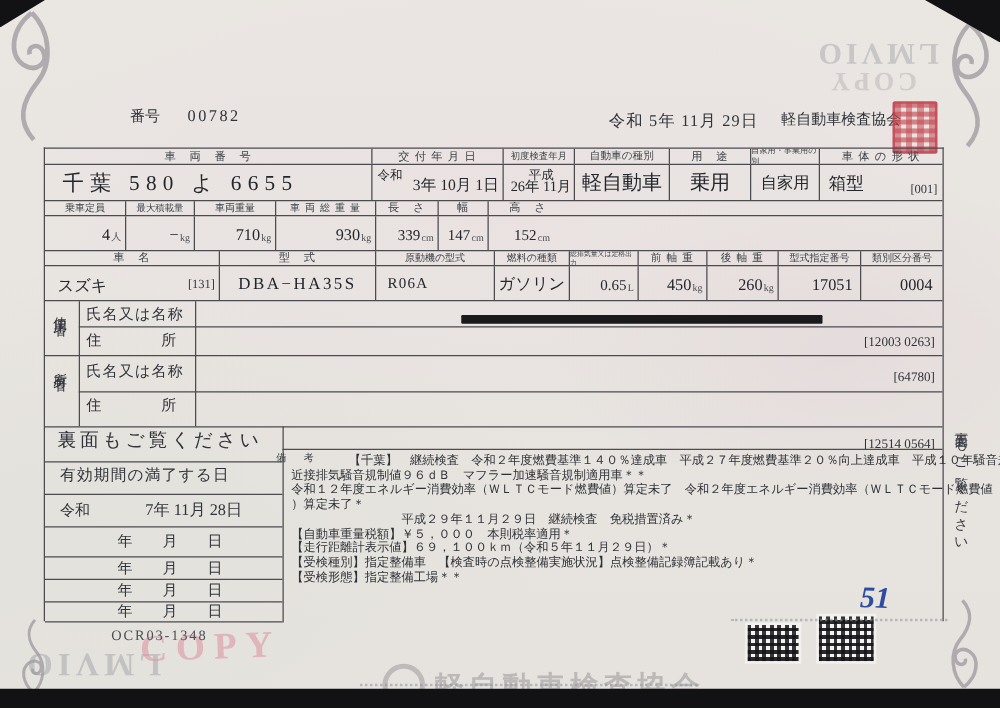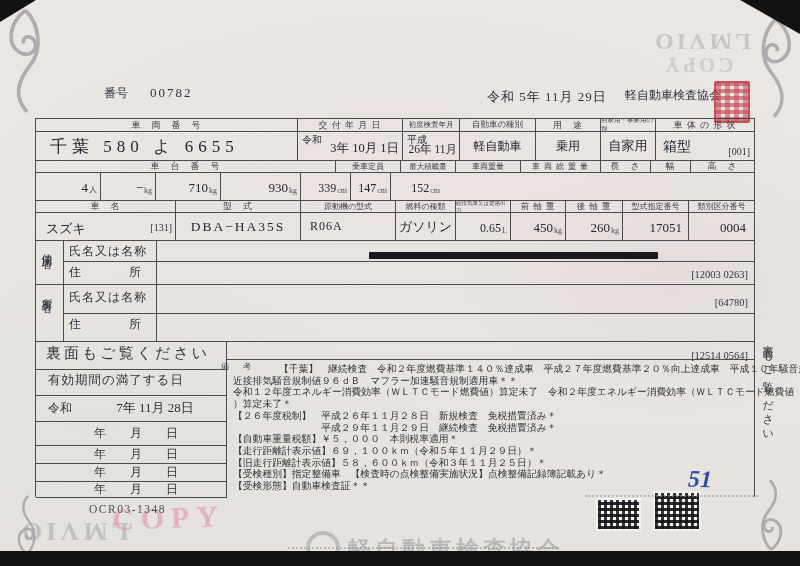--- a/index.html
+++ b/index.html
@@ -22,21 +22,21 @@
     border:1px solid #4b4b50;border-bottom:none}
   .row{position:absolute;left:0;width:718px;display:flex;border-bottom:1px solid #4b4b50}
   .hcell{border-right:1px solid #4b4b50;display:flex;align-items:center;justify-content:center;
     font-size:9px;color:#3c4046;letter-spacing:1px;overflow:hidden}
   .vcell{position:relative;border-right:1px solid #4b4b50;color:#23272d;overflow:visible}
   .row .hcell:last-child,.row .vcell:last-child{border-right:none}
   .era{position:absolute;top:1px;left:4px;font-size:10px}
   .edate{position:absolute;bottom:3px;right:3px;font-size:12.5px}
   .num{display:flex;align-items:flex-end;justify-content:flex-end;padding:0 3px 4px 0;font-size:13px}
   .unit{font-size:8px;margin-left:1px;transform:translateY(-1px);color:#4a4e54}
-  .center{display:flex;align-items:center;justify-content:center;font-size:12px}
+  .center{display:flex;align-items:center;justify-content:center;font-size:16px}
   .code{font-size:10px;color:#33373d}
 
   
   .remark-line{font-size:9.8px;line-height:11.7px;white-space:pre;color:#2e3238}
   .remark-line:first-child{text-indent:46px}
 
   
   .vert{writing-mode:vertical-rl;text-orientation:upright}
 
   
@@ -90,34 +90,33 @@
       <div class="hcell" style="width:98px">車 体 の 形 状</div>
     </div>
 
     <div class="row" style="top:13px;height:29px">
       <div class="vcell" style="width:262px;display:flex;align-items:center;padding-left:14px;font-size:17px;letter-spacing:5px">千葉 580 よ 6655</div>
       <div class="vcell" style="width:105px">
         <span class="era">令和</span>
         <span class="edate">3年 10月 1日</span>
       </div>
       <div class="vcell" style="width:57px">
-        <span class="era" style="left:4px">平成</span>
+        <span class="era" style="left:20px">平成</span>
         <span class="edate" style="font-size:11.5px;right:2px">26年 11月</span>
       </div>
       <div class="vcell center" style="width:76px">軽自動車</div>
       <div class="vcell center" style="width:65px">乗用</div>
       <div class="vcell center" style="width:55px;font-size:13px">自家用</div>
       <div class="vcell" style="width:98px">
         <span style="position:absolute;left:7px;top:6px;font-size:14px">箱型</span>
         <span class="code" style="position:absolute;right:4px;bottom:3px">[001]</span>
       </div>
     </div>
 
     <div class="row" style="top:42px;height:12px">
-      <div class="hcell" style="width:300px">車　台　番　号</div>
       <div class="hcell" style="width:65px;font-size:8px;letter-spacing:0">乗車定員</div>
       <div class="hcell" style="width:55px;font-size:7.5px;letter-spacing:0">最大積載量</div>
       <div class="hcell" style="width:65px;font-size:8px;letter-spacing:0">車両重量</div>
       <div class="hcell" style="width:80px;font-size:8px">車 両 総 重 量</div>
       <div class="hcell" style="width:50px">長　さ</div>
       <div class="hcell" style="width:40px">幅</div>
       <div class="hcell" style="width:63px">高　さ</div>
     </div>
 
     <div class="row" style="top:54px;height:28px">
@@ -227,27 +226,25 @@
     <div class="hl" style="top:362px;left:0;width:190px"></div>
     <div class="t" style="left:20px;top:364px;width:160px;text-align:center;font-size:12px">年　　月　　日</div>
     <div class="hl" style="top:378px;left:0;width:190px"></div>
 
     <div class="t" style="left:185px;top:244px;font-size:8px;letter-spacing:3px;color:#3c4046">備　考</div>
     <div style="position:absolute;left:197px;top:244px;width:520px">
       <div class="remark-line">【千葉】　継続検査　令和２年度燃費基準１４０％達成車　平成２７年度燃費基準２０％向上達成車　平成１０年騒音規制車</div>
       <div class="remark-line">近接排気騒音規制値９６ｄＢ　マフラー加速騒音規制適用車＊＊</div>
       <div class="remark-line">令和１２年度エネルギー消費効率（ＷＬＴＣモード燃費値）算定未了　令和２年度エネルギー消費効率（ＷＬＴＣモード燃費値</div>
       <div class="remark-line">）算定未了＊</div>
-      <div class="remark-line">【２６年度税制】　平成２６年１１月２８日　新規検査　免税措置済み＊</div>
       <div class="remark-line">　　　　　　　　　平成２９年１１月２９日　継続検査　免税措置済み＊</div>
       <div class="remark-line">【自動車重量税額】￥５，０００　本則税率適用＊</div>
       <div class="remark-line">【走行距離計表示値】６９，１００ｋｍ（令和５年１１月２９日）＊</div>
-      <div class="remark-line">【旧走行距離計表示値】５８，６００ｋｍ（令和３年１１月２５日）＊</div>
       <div class="remark-line">【受検種別】指定整備車　【検査時の点検整備実施状況】点検整備記録簿記載あり＊</div>
-      <div class="remark-line">【受検形態】自動車検査証＊＊</div>
+      <div class="remark-line">【受検形態】指定整備工場＊＊</div>
     </div>
   </div>
 
   <div class="t vert" style="left:762px;top:336px;height:150px;font-size:11px;letter-spacing:3px;color:#35383e">裏面もご覧ください</div>
 
   <div class="t" style="left:688px;top:466px;font-size:24px;color:#2e4da0;font-style:italic;transform:rotate(2deg);font-weight:bold">51</div>
 
   <div class="t" style="left:89px;top:503px;font-size:11.5px;letter-spacing:1.5px;color:#4c5056">OCR03-1348</div>
 
   <div class="qr" style="left:596px;top:498px;width:45px;height:33px"></div>

